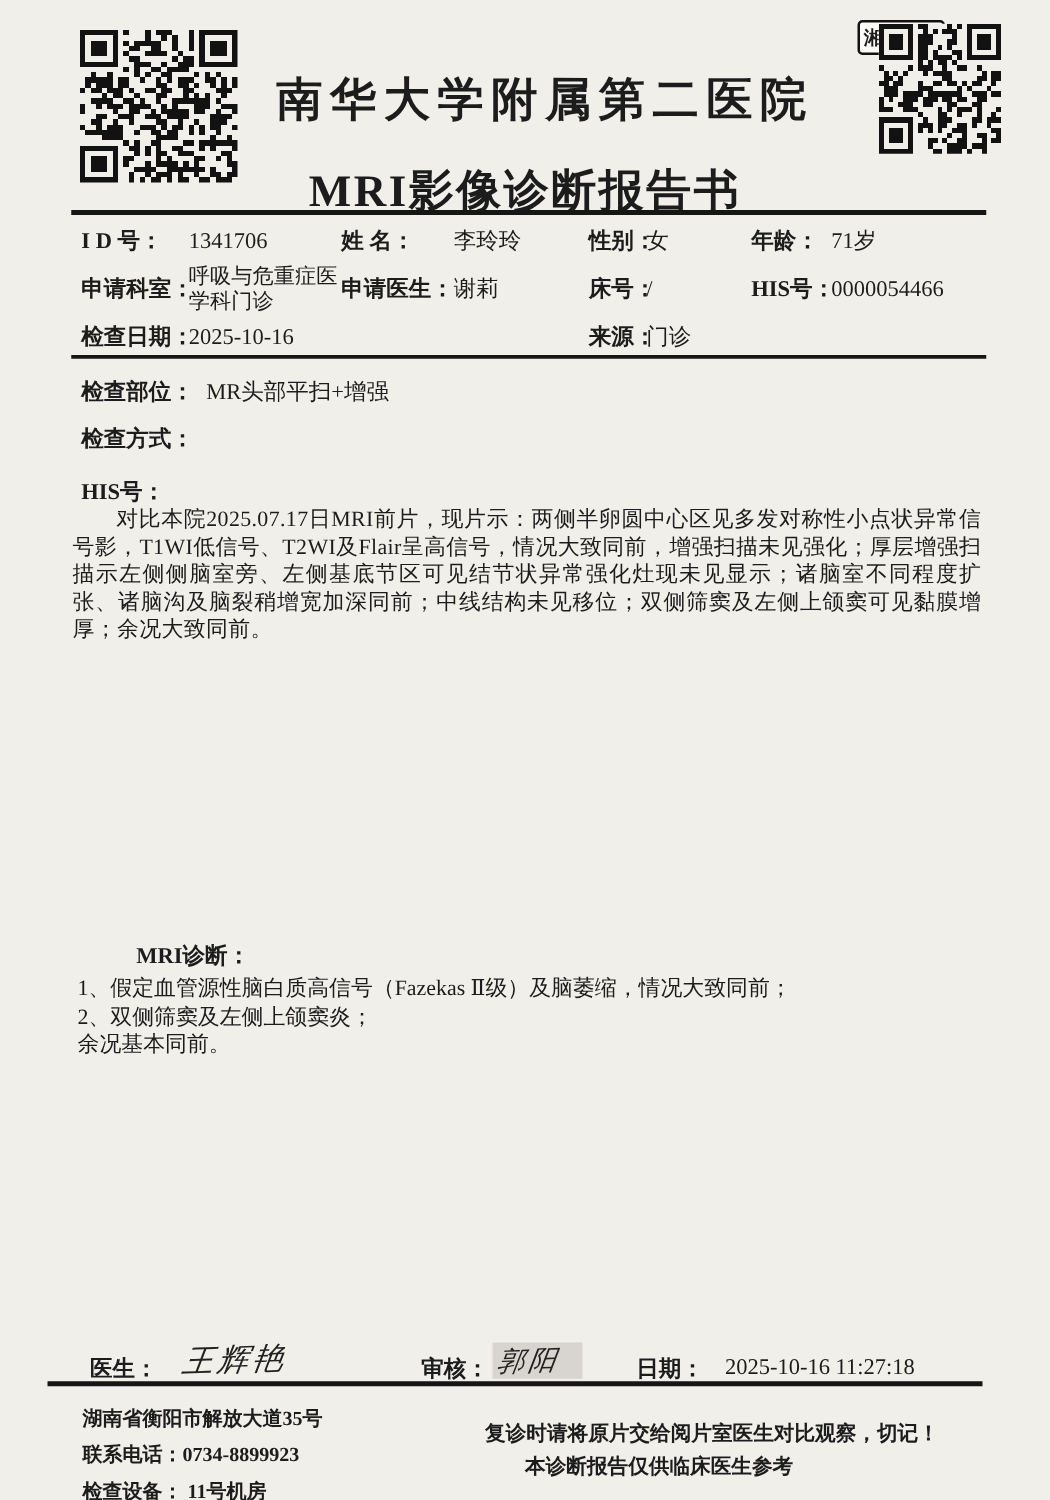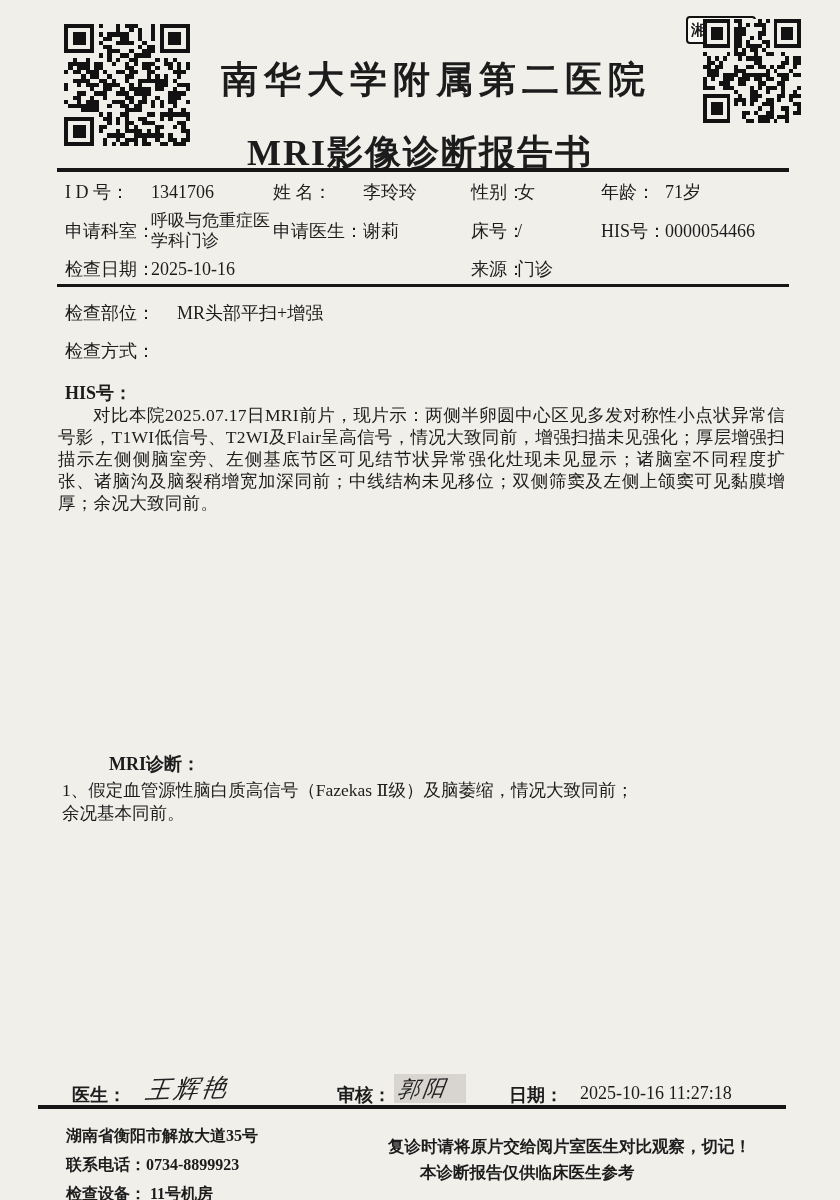--- a/index.html
+++ b/index.html
@@ -49,26 +49,26 @@
 
   .info-grid{
     position:absolute;top:176px;left:57px;width:732px;
     display:grid;
     grid-template-columns:86px 122px 90px 108px 46px 84px 64px auto;
     grid-template-rows:32px 46px 30px;
     align-items:center;
     padding-left:8px;box-sizing:border-box;
     font-size:18px;
   }
-  .lbl{font-weight:normal;white-space:nowrap;}
+  .lbl{font-weight:bold;white-space:nowrap;}
   .val{white-space:nowrap;}
   .val-wrap{white-space:normal;line-height:20px;font-size:17px;}
 
   .line-row{position:absolute;left:65px;font-size:18px;white-space:nowrap;}
-  .line-row .lbl{margin-right:22px;}
+  .line-row .lbl{margin-right:10px;}
   .row-part{top:301px;}
   .row-method{top:339px;}
   .findings-head{top:381px;font-weight:bold;}
   .findings-text{
     position:absolute;top:404px;left:58px;width:727px;
     font-size:17.5px;line-height:22px;
     text-align:justify;text-indent:2em;
     letter-spacing:.3px;
   }
   .diag-head{top:752px;font-weight:bold;margin-left:44px;}
@@ -697,20 +697,21 @@
   <div class="line-row row-method">
     <span class="lbl">检查方式：</span><span class="val"></span>
   </div>
 
   <div class="line-row findings-head">HIS号：</div>
   <div class="findings-text">对比本院2025.07.17日MRI前片，现片示：两侧半卵圆中心区见多发对称性小点状异常信号影，T1WI低信号、T2WI及Flair呈高信号，情况大致同前，增强扫描未见强化；厚层增强扫描示左侧侧脑室旁、左侧基底节区可见结节状异常强化灶现未见显示；诸脑室不同程度扩张、诸脑沟及脑裂稍增宽加深同前；中线结构未见移位；双侧筛窦及左侧上颌窦可见黏膜增厚；余况大致同前。</div>
 
   <div class="line-row diag-head">MRI诊断：</div>
   <div class="diag-items">
     <div>1、假定血管源性脑白质高信号（Fazekas Ⅱ级）及脑萎缩，情况大致同前；</div>
+    <div>2、双侧筛窦及左侧上颌窦炎；</div>
     <div>余况基本同前。</div>
   </div>
 
   <div class="signrow">
     <span class="lbl doctor-lbl">医生：</span>
     <span class="sig doctor-sig">王辉艳</span>
     <span class="lbl review-lbl">审核：</span>
     <span class="review-stamp"></span>
     <span class="sig review-sig">郭阳</span>
     <span class="lbl date-lbl">日期：</span>

